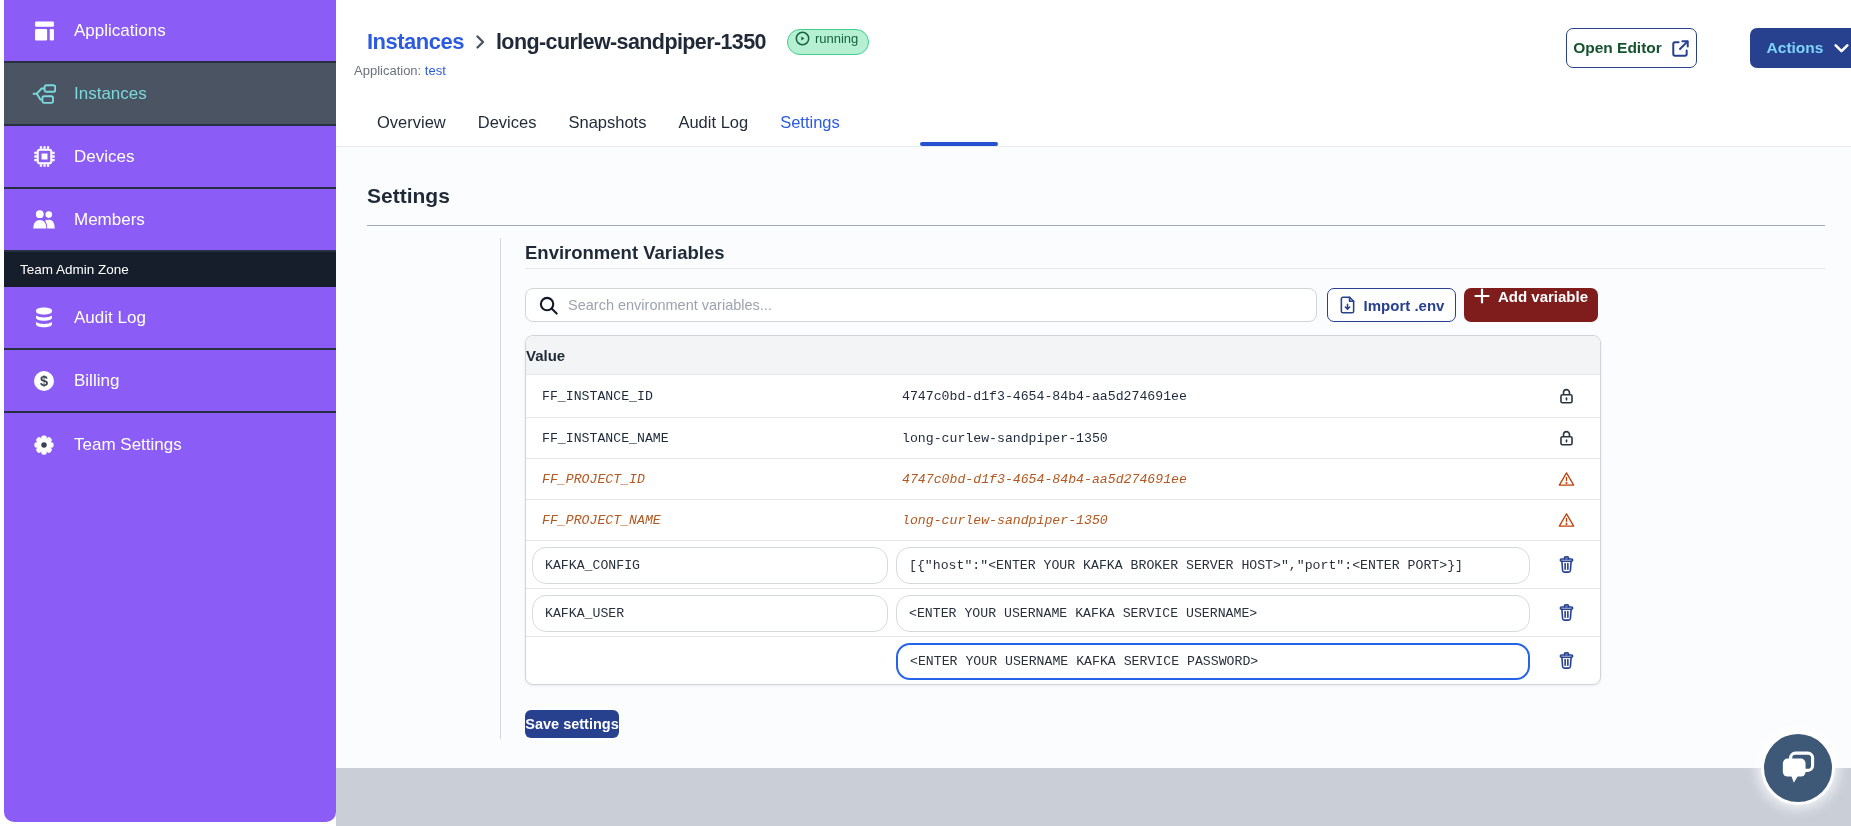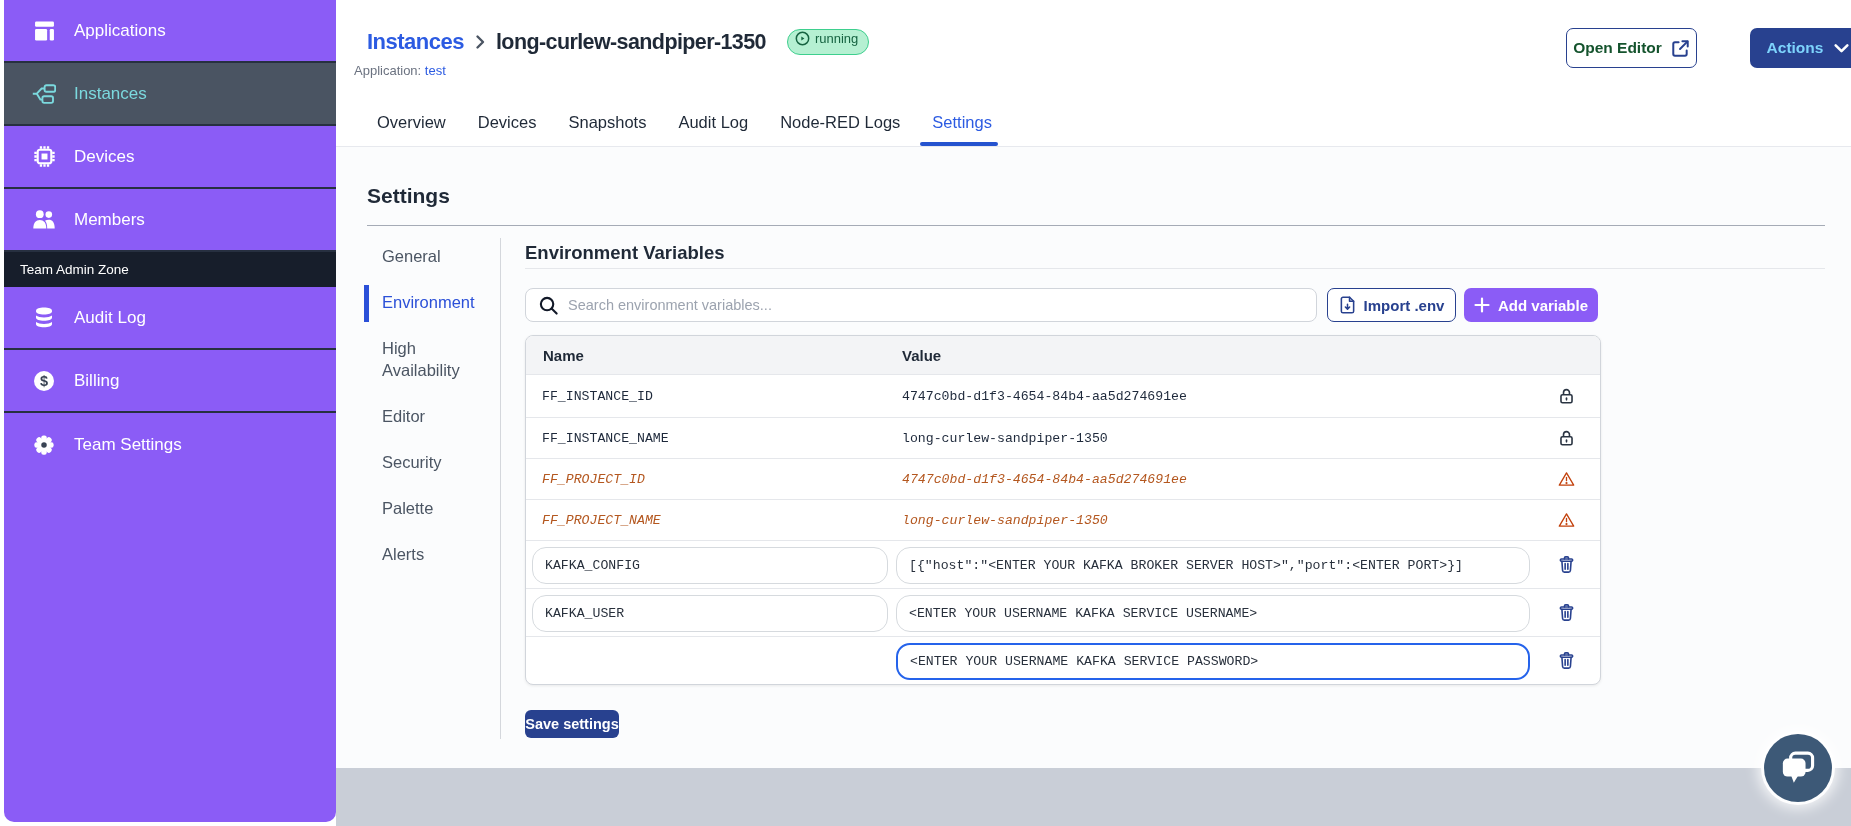--- a/index.html
+++ b/index.html
@@ -55,22 +55,22 @@
 
 #evtitle { position:absolute; left:189px; top:95px; font-size:18.5px; font-weight:bold; color:#1f2937; }
 #evhr { position:absolute; left:189px; top:121px; width:1300px; height:1px; background:#e5e7eb; }
 #search { position:absolute; left:189px; top:141px; width:792px; height:34px; background:#fff;
   border:1px solid #d1d5db; border-radius:8px; display:flex; align-items:center; padding-left:12px; }
 #search .ph { color:#9ca3af; font-size:14.5px; margin-left:9px; }
 #importbtn { position:absolute; left:991px; top:141px; width:129px; height:34px; background:#fff;
   border:1.5px solid #28418f; border-radius:7px; color:#28418f; font-weight:bold; font-size:15px;
   display:flex; align-items:center; justify-content:center; }
 #importbtn svg { margin-right:8px; }
-#addbtn { position:absolute; left:1128px; top:141px; width:134px; height:34px; background:#8b5cf6;
-  border-radius:7px; color:#fff; font-weight:bold; font-size:15px; display:flex; align-items:center;
+#addbtn { position:absolute; left:1128px; top:141px; width:134px; height:34px; background:#7f1d1d;
+  border-radius:7px; color:#fff; font-weight:bold; font-size:15px; display:flex; 
   justify-content:center; }
 #addbtn svg { margin-right:8px; }
 
 #evtable { position:absolute; left:189px; top:188px; width:1076px; background:#fff;
   border:1px solid #d1d5db; border-radius:8px; box-shadow:0 1px 3px rgba(0,0,0,0.08); overflow:hidden; }
 #evtable .thead { height:38px; background:#f3f4f6; display:flex; align-items:center;
   font-size:15px; font-weight:bold; color:#1f2937; }
 #evtable .thead .c1 { padding-left:17px; width:376px; }
 #evtable .thead .c2 { }
 .row { position:relative; border-top:1px solid #e5e7eb; display:flex; align-items:center;
@@ -190,39 +190,29 @@
   <div class="hbtn" id="actions">Actions
     <svg width="17" height="17" viewBox="0 0 16 16" fill="none" stroke="#fff" stroke-width="2.4" stroke-linecap="round" stroke-linejoin="round">
         <path d="M2.5 5 L8 10.5 L13.5 5"></path>
       </svg>
   </div>
   <div id="tabs">
     <span class="tab">Overview</span>
       <span class="tab">Devices</span>
       <span class="tab">Snapshots</span>
       <span class="tab">Audit Log</span>
-      <span class="tab">Node-RED Logs</span>
       <span class="tab active">Settings</span>
   </div>
   <div id="tabline"></div>
   <div id="settingsunderline"></div>
 
   <div id="pagebody">
     <div id="stitle">Settings</div>
     <div id="shr"></div>
     <div id="vdiv"></div>
-    <ul id="subnav">
-      <li>General</li>
-      <li class="sel"><span class="bar"></span>Environment</li>
-      <li>High Availability</li>
-      <li>Editor</li>
-      <li>Security</li>
-      <li>Palette</li>
-      <li>Alerts</li>
-    </ul>
     <div id="evtitle">Environment Variables</div>
     <div id="evhr"></div>
     <div id="search">
       <svg width="21" height="21" viewBox="0 0 22 22" fill="none" stroke="#111827" stroke-width="2.2" stroke-linecap="round">
           <circle cx="9.5" cy="9.5" r="6.5"></circle>
           <path d="M14.5 14.5 L19.5 19.5"></path>
         </svg>
       <span class="ph">Search environment variables...</span>
     </div>
     <div id="importbtn">
@@ -234,21 +224,20 @@
       Import .env
     </div>
     <div id="addbtn">
       <svg width="16" height="16" viewBox="0 0 16 16" fill="none" stroke="#fff" stroke-width="2.2" stroke-linecap="round">
           <path d="M8 1.5 V14.5 M1.5 8 H14.5"></path>
         </svg>
       Add variable
     </div>
     <div id="evtable">
       <div class="thead" style="border-top:none;">
-          <span class="c1">Name</span>
           <span class="c2">Value</span>
         </div>
       <div class="row h43">
           <span class="c1">FF_INSTANCE_ID</span>
           <span class="c2">4747c0bd-d1f3-4654-84b4-aa5d274691ee</span>
         <span class="icon">
             <svg width="17" height="18" viewBox="0 0 20 21" fill="none" stroke="#2a3442" stroke-width="1.9" stroke-linejoin="round">
               <rect x="3.5" y="9" width="13" height="9.5" rx="1.8"></rect>
               <path d="M6.5 9 V6.5 A3.5 3.5 0 0 1 13.5 6.5 V9"></path>
               <path d="M10 13 V15" stroke-linecap="round"></path>

